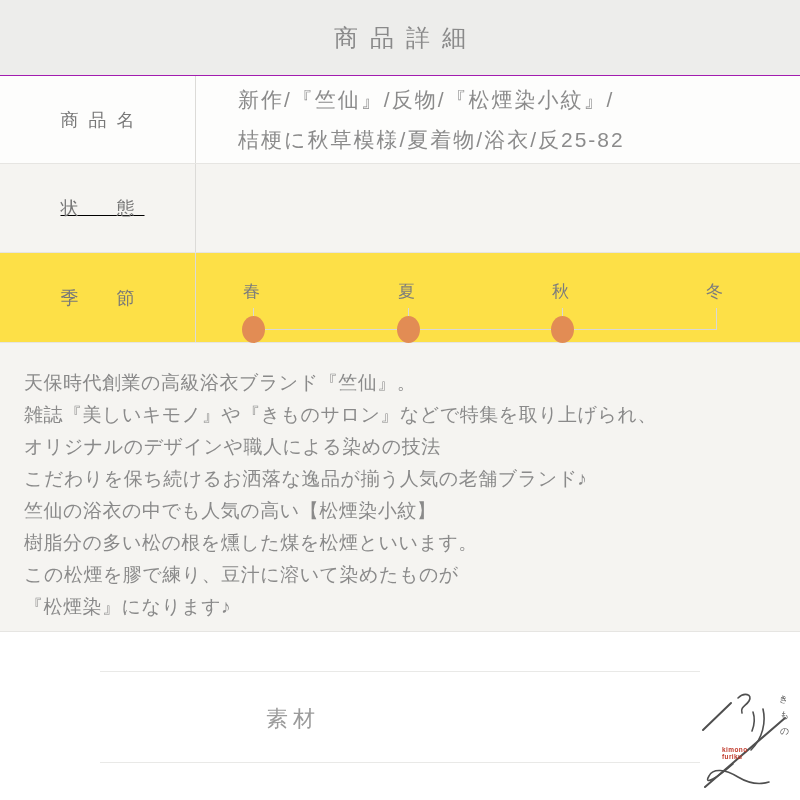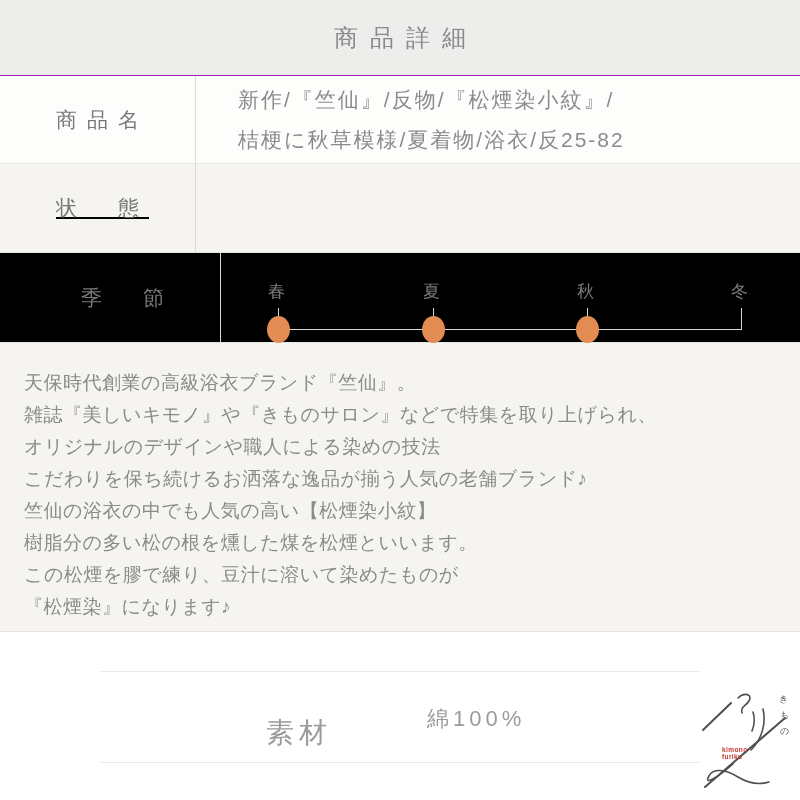--- a/index.html
+++ b/index.html
@@ -27,29 +27,29 @@
     font-weight: 500;
   }
   
   .trow {
     position: absolute; left: 0; width: 800px;
     display: flex;
     border-bottom: 1px solid #e6e5e2;
   }
   .row-name   { top: 76px;  height: 88px; background: #fdfdfc; }
   .row-cond   { top: 164px; height: 89px; background: #f5f4f1; text-decoration: underline; }
-  .row-season { top: 253px; height: 90px; background: #000000; padding-left: 25px; }
+  .row-season { top: 253px; height: 90px; background: #fde047; }
   .row-detail { top: 343px; height: 289px; background: #f5f4f1; }
   .label-cell {
     width: 196px; flex: 0 0 196px;
     border-right: 1px solid #dcdbd8;
     display: flex; align-items: center; justify-content: center;
   }
   .label-cell .lbl {
-    font-size: 21px; color: #787878;
+    font-size: 18px; color: #787878;
     letter-spacing: 10px; padding-left: 10px;
     white-space: nowrap;
   }
   .value-cell { position: relative; flex: 1 1 auto; }
   
   .name-lines {
     height: 100%; display: flex; flex-direction: column;
     justify-content: center; padding-left: 42px;
   }
   .name-lines .vline {
@@ -86,21 +86,21 @@
   }
   
   .rule {
     position: absolute; left: 100px; width: 600px; height: 1px;
     background: #e9e9e7;
   }
   .rule-top { top: 671px; }
   .rule-bottom { top: 762px; }
   .material-label {
     position: absolute; left: 266px; top: 704px;
-    font-size: 28px; color: #9b9b9b; letter-spacing: 5px; margin-top: 10px;
+    font-size: 22px; color: #9b9b9b; letter-spacing: 5px;
   }
   .material-value {
     position: absolute; left: 427px; top: 704px;
     font-size: 22px; color: #9b9b9b; letter-spacing: 4px;
   }
   
   .logo {
     position: absolute; left: 693px; top: 684px;
     width: 104px; height: 114px;
   }
@@ -172,21 +172,20 @@
         <div class="dline">竺仙の浴衣の中でも人気の高い【松煙染小紋】</div>
         <div class="dline">樹脂分の多い松の根を燻した煤を松煙といいます。</div>
         <div class="dline">この松煙を膠で練り、豆汁に溶いて染めたものが</div>
         <div class="dline">『松煙染』になります♪</div>
       </div>
     </div>
   </div>
 
   <div class="rule rule-top"></div>
   <div class="material-label">素材</div>
-  <div class="material-value">綿100%</div>
   <div class="rule rule-bottom"></div>
 
   <div class="logo">
     <svg viewBox="0 0 104 114">
 
       <path d="M 10 46 L 38 19" stroke="#4f4f4f" stroke-width="2" fill="none" stroke-linecap="round"></path>
 
       <path d="M 45 14 C 51 8 60 10 56 17 C 53 22 47 23 49 29" stroke="#4f4f4f" stroke-width="1.6" fill="none" stroke-linecap="round"></path>
 
       <path d="M 60 28 C 62 34 61 42 59 47" stroke="#4f4f4f" stroke-width="1.6" fill="none" stroke-linecap="round"></path>

